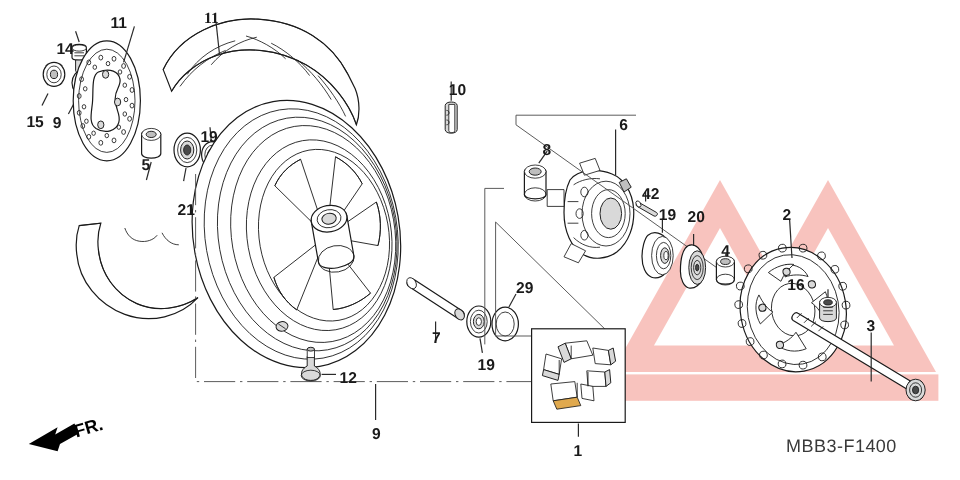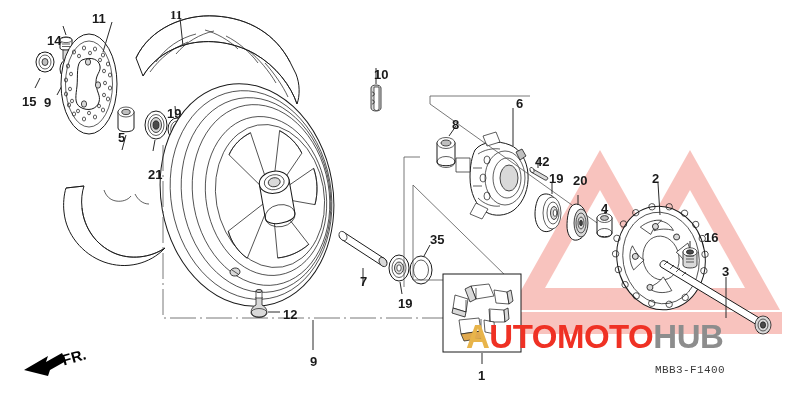--- a/index.html
+++ b/index.html
@@ -10,22 +10,22 @@
   }
   #artwork{position:absolute;left:0;top:0;width:800px;height:400px;}
   .callout{
     position:absolute;font-weight:bold;color:#1a1a1a;
     font-size:13px;line-height:1;letter-spacing:0px;
     font-family:"Liberation Sans", sans-serif;
     white-space:nowrap;
   }
   #refcode{
     position:absolute;left:655px;top:364px;
-    font-family:Liberation Mono, monospace;
-    font-size:11px;color:#3a3a3a;letter-spacing:.4px;white-space:nowrap;
+    font-family:Liberation Sans, sans-serif;
+    font-size:15px;color:#3a3a3a;letter-spacing:.4px;white-space:nowrap;
   }
   #fr-label{
     position:absolute;left:60px;top:352px;
     font-size:15px;font-weight:bold;color:#000;
     transform:rotate(-16deg);transform-origin:left top;
     font-family:"Liberation Sans", sans-serif;
   }
   #wm-text{
     position:absolute;left:466px;top:318px;
     font-size:33px;font-weight:bold;letter-spacing:-0.5px;
@@ -419,45 +419,42 @@
         </g>
       </g>
     </g>
     <path class="lead" d="M482,353 L482,364"></path>
 
     <g>
       <path fill="#000" d="M24,370 L48,356 L46,362 L62,353 L66,361 L50,370 L48,376 Z"></path>
     </g>
   </svg>
 
-  <div id="wm-text">
-    <span class="a">A</span><span class="utomoto">UTOMOTO</span><span class="hub">HUB</span>
-  </div>
 
   <div id="callout-layer">
       <div class="callout" style="left: 47px; top: 34px;">14</div>
       <div class="callout" style="left: 92px; top: 12px;">11</div>
       <div class="callout" style="left: 170px; top: 8px; font-family: Liberation Serif, serif;">11</div>
       <div class="callout" style="left: 374px; top: 68px;">10</div>
       <div class="callout" style="left: 22px; top: 95px;">15</div>
       <div class="callout" style="left: 44px; top: 96px;">9</div>
       <div class="callout" style="left: 118px; top: 131px;">5</div>
       <div class="callout" style="left: 167px; top: 107px;">19</div>
       <div class="callout" style="left: 148px; top: 168px;">21</div>
       <div class="callout" style="left: 452px; top: 118px;">8</div>
       <div class="callout" style="left: 516px; top: 97px;">6</div>
       <div class="callout" style="left: 535px; top: 155px;">42</div>
       <div class="callout" style="left: 549px; top: 172px;">19</div>
       <div class="callout" style="left: 573px; top: 174px;">20</div>
       <div class="callout" style="left: 601px; top: 202px;">4</div>
       <div class="callout" style="left: 652px; top: 172px;">2</div>
-      <div class="callout" style="left: 704px; top: 231px;">16</div>
+      <div class="callout" style="left: 656px; top: 231px;">16</div>
       <div class="callout" style="left: 722px; top: 265px;">3</div>
       <div class="callout" style="left: 360px; top: 275px;">7</div>
-      <div class="callout" style="left: 430px; top: 233px;">35</div>
+      <div class="callout" style="left: 430px; top: 233px;">29</div>
       <div class="callout" style="left: 398px; top: 297px;">19</div>
       <div class="callout" style="left: 283px; top: 308px;">12</div>
       <div class="callout" style="left: 310px; top: 355px;">9</div>
       <div class="callout" style="left: 478px; top: 369px;">1</div>
     </div>
 
   <div id="fr-label">FR.</div>
   <div id="refcode">MBB3-F1400</div>
 
 </div>

